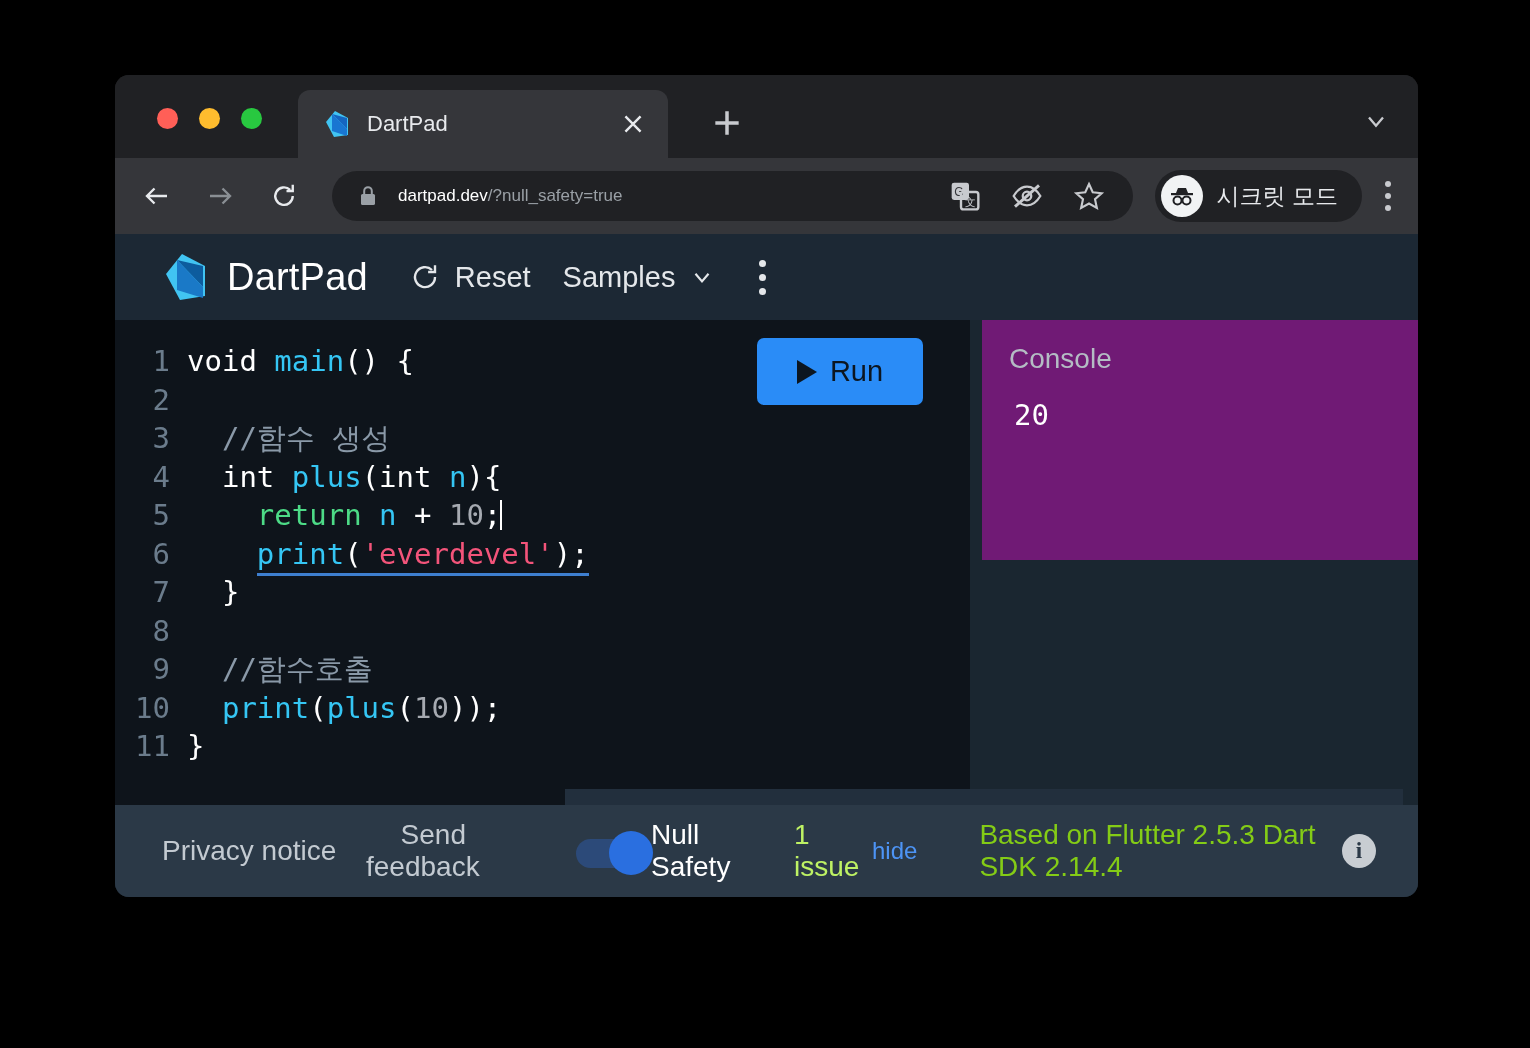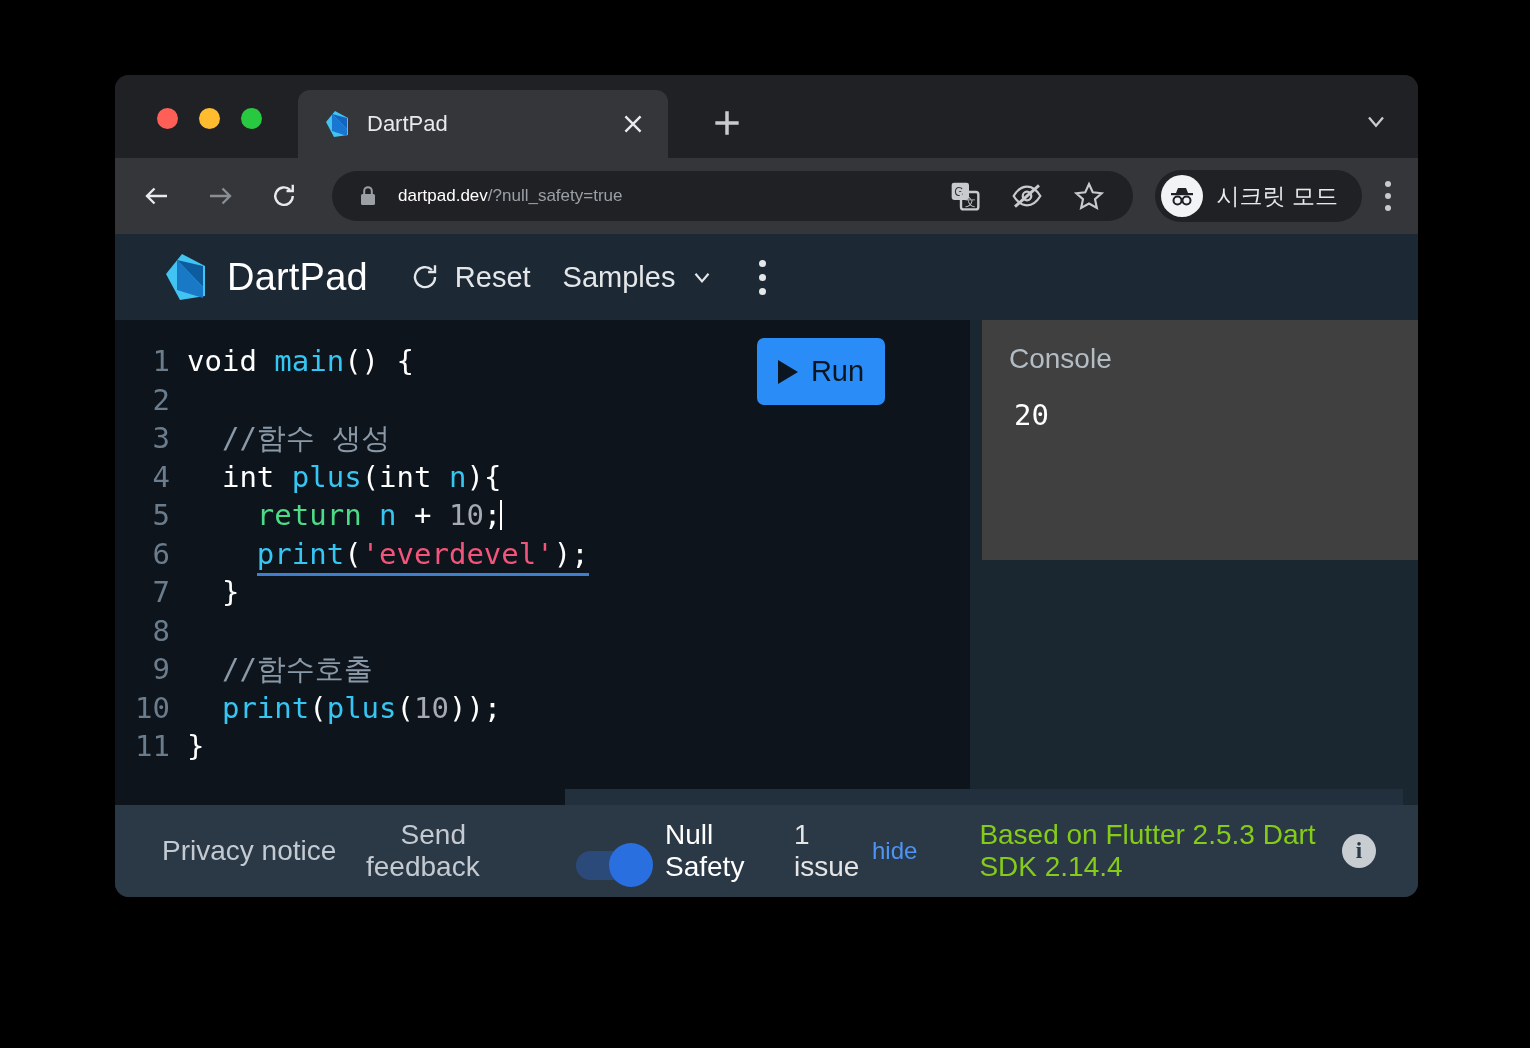--- a/index.html
+++ b/index.html
@@ -198,21 +198,21 @@
     padding-bottom:2px;
   }
   #caret{
     display:inline-block; width:2px; height:30px;
     background:#ffffff; vertical-align:-5px;
     margin-left:-1px;
   }
 
   #run-button{
     position:absolute; left:642px; top:18px;
-    width:128px; height:67px;
+    width:166px; height:67px;
     background:#2a8cf7;
     border-radius:7px;
     display:flex; align-items:center; justify-content:center; gap:13px;
     color:#0f1b26;
   }
   #run-icon{ width:0;height:0;border-left:20px solid #0c1620;border-top:12px solid transparent;border-bottom:12px solid transparent; }
   #run-label{ font-size:29px; color:#0c1620; }
 
   #pane-splitter{
     width:12px;
@@ -221,21 +221,21 @@
   }
 
   #side-pane{
     flex:1 1 auto;
     display:flex; flex-direction:column;
     background:#1a2630;
     min-width:0;
   }
   #console-panel{
     height:240px;
-    background:#404040;
+    background:#701a75;
     position:relative;
   }
   .panel-title{
     color:#b4bcc4; font-size:28px;
     padding:23px 0 0 27px;
   }
   #console-output{
     font-family:"DejaVu Sans Mono", monospace;
     font-size:29px; color:#ffffff;
     padding:23px 0 0 32px;
@@ -288,42 +288,42 @@
     background:#2b3947;
     display:flex; align-items:center;
   }
   .footer-link{
     color:#c3cad1; font-size:28px; line-height:32px;
   }
   #privacy-notice{ margin-left:47px; width:180px; }
   #send-feedback{ margin-left:24px; width:100px;text-align:right; }
   #nullsafety-group{
     margin-left:110px;
-    display:flex; align-items:flex-end; gap:14px;
+    display:flex; align-items:center; 
     width:190px;
   }
   #ns-toggle{
     position:relative;
     width:75px; height:36px;
     flex:none; margin-top:3px;
   }
   #ns-track{
     position:absolute; left:0; top:4px;
     width:72px; height:29px; border-radius:15px;
     background:#2c4a79;
   }
   #ns-knob{
     position:absolute; left:33px; top:-4px;
     width:44px; height:44px; border-radius:50%;
     background:#2a6fe0;
   }
   #ns-label{ color:#ffffff; font-size:28px; line-height:32px; width:110px; }
   #issue-count{
     margin-left:28px;
-    color:#e5e5e5; font-size:28px; line-height:32px; width:72px;
+    color:#bef264; font-size:28px; line-height:32px; width:72px;
   }
   #hide-link{
     margin-left:6px;
     color:#4d94f5; font-size:24px;
   }
   #version-text{
     margin-left:62px;
     color:#84cc16; font-size:28px; line-height:32px; width:346px;
   }
   #footer-info{

